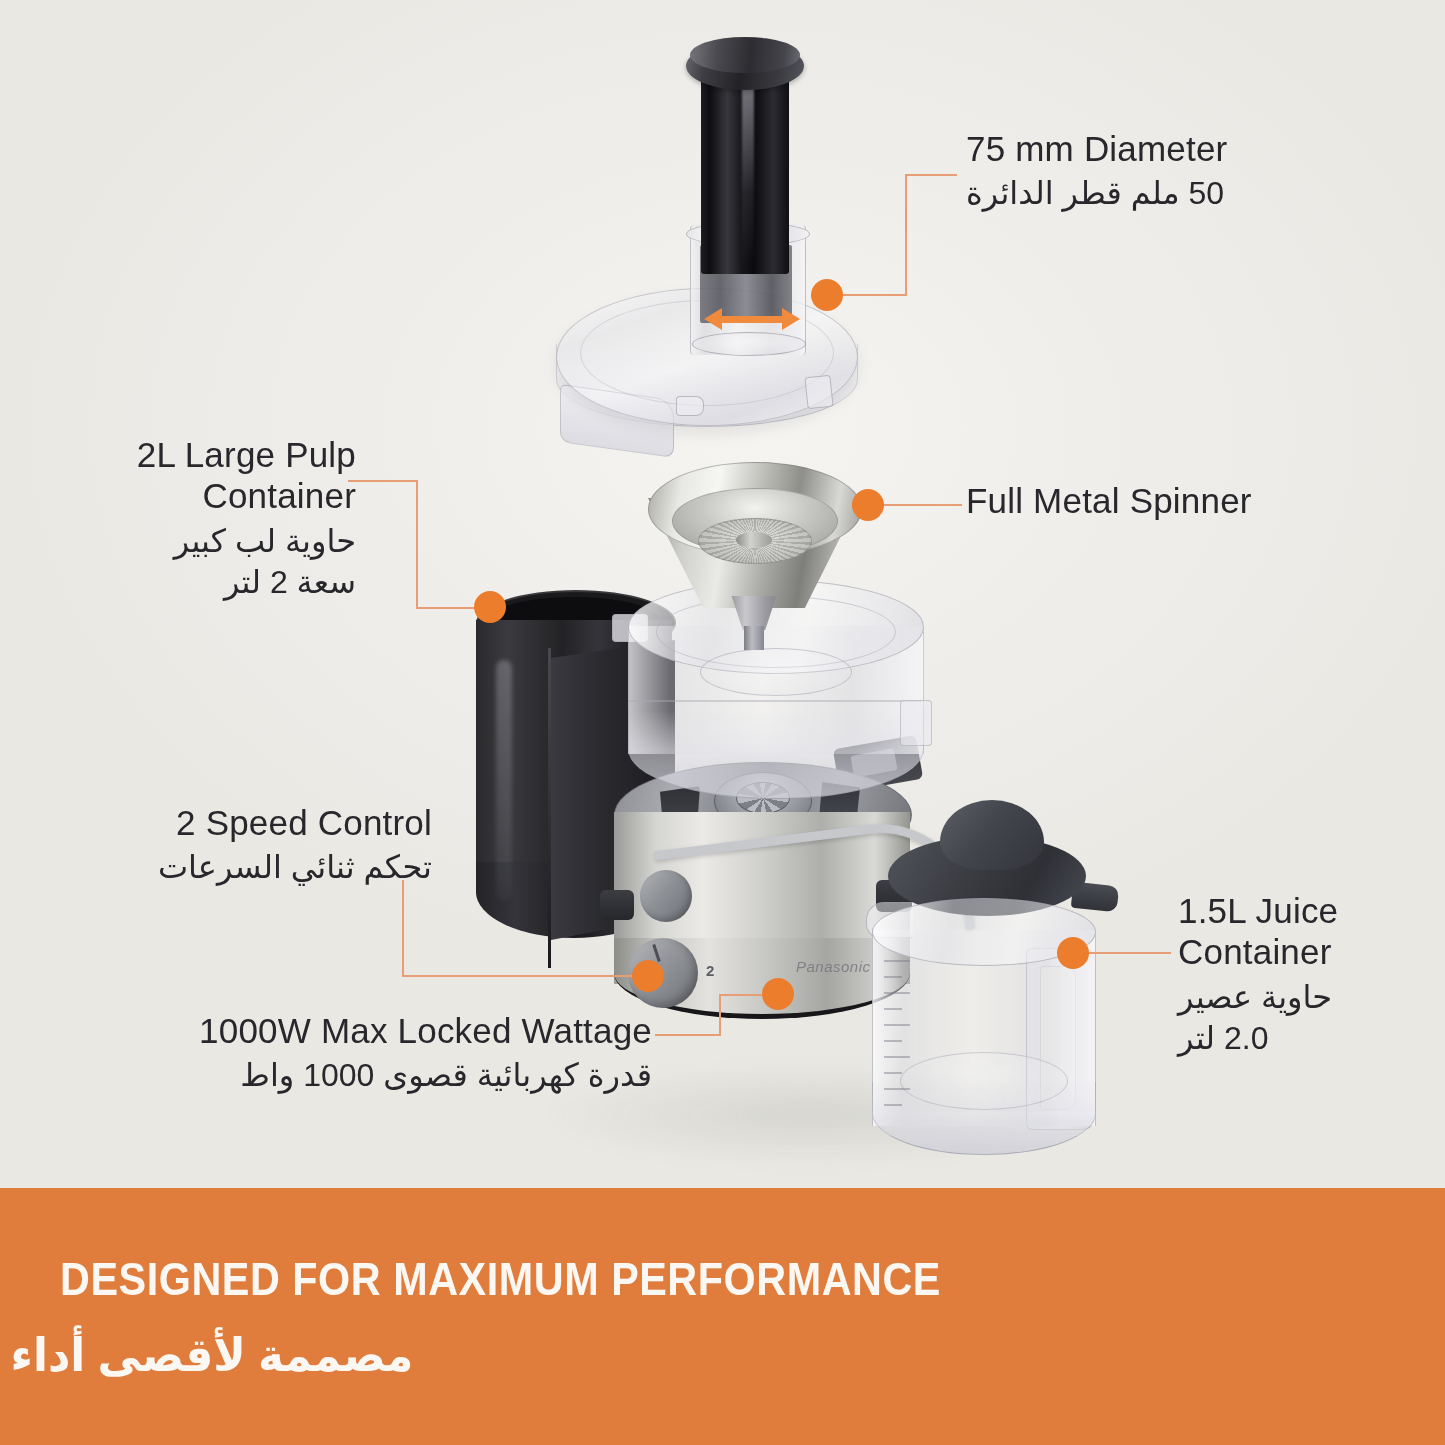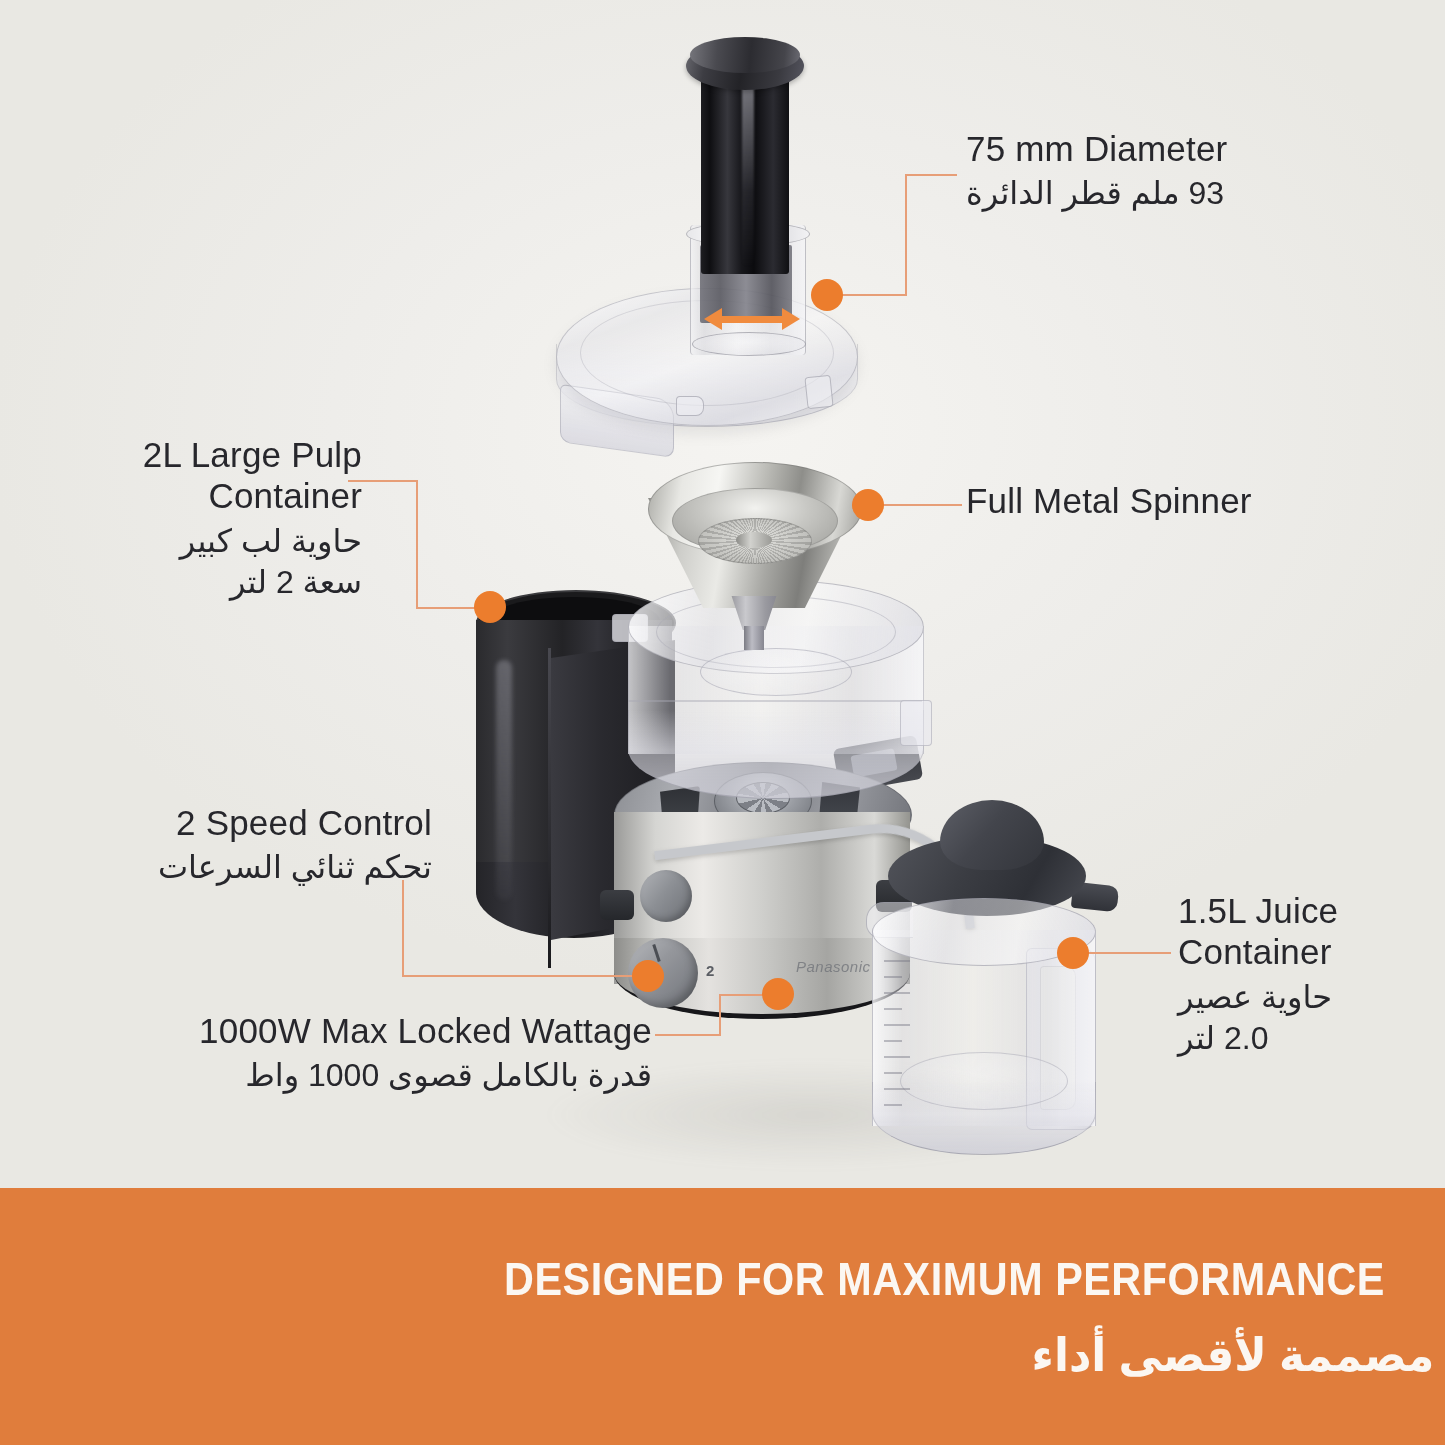--- a/index.html
+++ b/index.html
@@ -44,21 +44,21 @@
   .conn.v{width:2px;}
   .dot{
     position:absolute;border-radius:50%;
     background:#ec7d2d;
   }
 
   
   .banner{
     position:absolute;left:0;top:1188px;width:1445px;height:257px;
     background:#e07d3c;
-    display:flex;flex-direction:column;align-items:flex-end;justify-content:center;
+    display:flex;flex-direction:column;align-items:flex-start;justify-content:center;
   }
   .banner .b-en{
     color:#fbf7f2;font-size:47px;font-weight:700;letter-spacing:.6px;
     transform:scaleX(.88);transform-origin:center;
     font-family:"Liberation Sans Narrow","Liberation Sans",sans-serif;
     text-align:center;
   }
   .banner .b-ar{
     color:#fbf7f2;font-size:46px;font-weight:700;margin-top:22px;direction:rtl;
     text-align:center;transform:scaleX(.95);
@@ -574,42 +574,42 @@
   </div>
   <div class="dot" style="left:762px;top:978px;width:32px;height:32px;"></div>
 
   <div>
     <div class="conn h" style="left:1085px;top:952px;width:86px;"></div>
   </div>
   <div class="dot" style="left:1057px;top:937px;width:32px;height:32px;"></div>
 
   <div class="callout ta-left" style="left:966px;top:128px;width:420px;">
     <div class="en">75 mm Diameter</div>
-    <div class="ar">93 ملم قطر الدائرة</div>
-  </div>
-
-  <div class="callout ta-right" style="left:14px;top:434px;width:348px;">
+    <div class="ar">50 ملم قطر الدائرة</div>
+  </div>
+
+  <div class="callout ta-right" style="left:8px;top:434px;width:348px;">
     <div class="en">2L Large Pulp
 Container</div>
     <div class="ar">حاوية لب كبير
 سعة 2 لتر</div>
   </div>
 
   <div class="callout ta-left" style="left:966px;top:480px;width:430px;">
     <div class="en">Full Metal Spinner</div>
   </div>
 
   <div class="callout ta-right" style="left:0px;top:802px;width:432px;">
     <div class="en">2 Speed Control</div>
     <div class="ar">تحكم ثنائي السرعات</div>
   </div>
 
   <div class="callout ta-right" style="left:0px;top:1010px;width:652px;">
     <div class="en">1000W Max Locked Wattage</div>
-    <div class="ar">قدرة بالكامل قصوى 1000 واط</div>
+    <div class="ar">قدرة كهربائية قصوى 1000 واط</div>
   </div>
 
   <div class="callout ta-left" style="left:1178px;top:890px;width:262px;">
     <div class="en">1.5L Juice
 Container</div>
     <div class="ar">حاوية عصير
 2.0 لتر</div>
   </div>
 
   <div class="banner">

